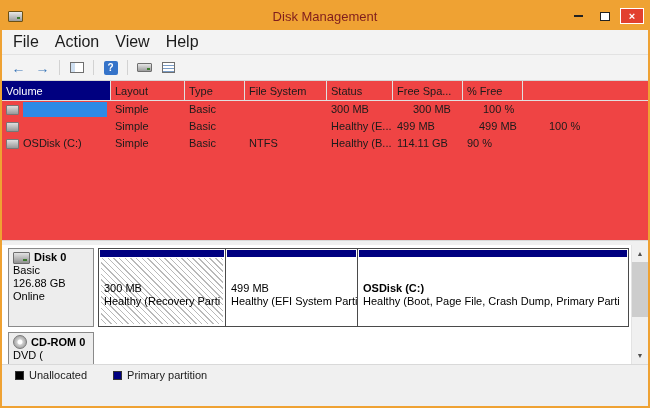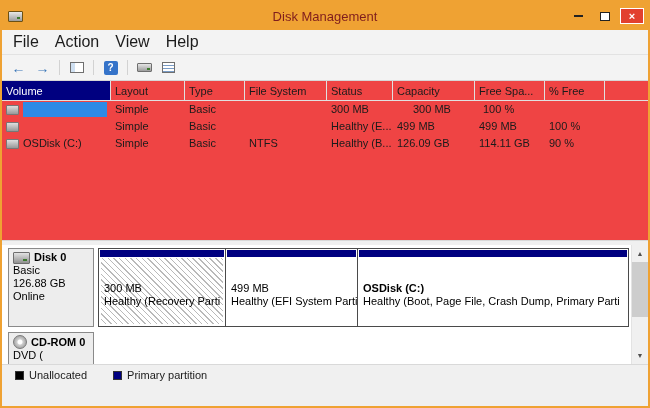--- a/index.html
+++ b/index.html
@@ -215,21 +215,20 @@
       </button>
   </div>
 
   <div class="listview">
     <div class="lv-header">
       <div class="hc c0 sel">Volume</div>
       <div class="hc c1">Layout</div>
       <div class="hc c2">Type</div>
       <div class="hc c3">File System</div>
       <div class="hc c4">Status</div>
-      <div class="hc c5">Capacity</div>
       <div class="hc c6">Free Spa...</div>
       <div class="hc c7">% Free</div>
       <div class="hc cfill"></div>
     </div>
 
     <div class="lv-row">
       <div class="cell c0 volcell">
         <span class="vol-icon"></span>
         <span class="sel-fill"></span>
       </div>
@@ -256,21 +255,20 @@
 
     <div class="lv-row">
       <div class="cell c0 volcell">
         <span class="vol-icon"></span>
         <span>OSDisk (C:)</span>
       </div>
       <div class="cell c1">Simple</div>
       <div class="cell c2">Basic</div>
       <div class="cell c3">NTFS</div>
       <div class="cell c4">Healthy (B...</div>
-      <div class="cell c5">126.09 GB</div>
       <div class="cell c6">114.11 GB</div>
       <div class="cell c7">90 %</div>
     </div>
   </div>
 
   <div class="splitter"></div>
 
   <div class="graphics">
     <div class="g-content">
 

